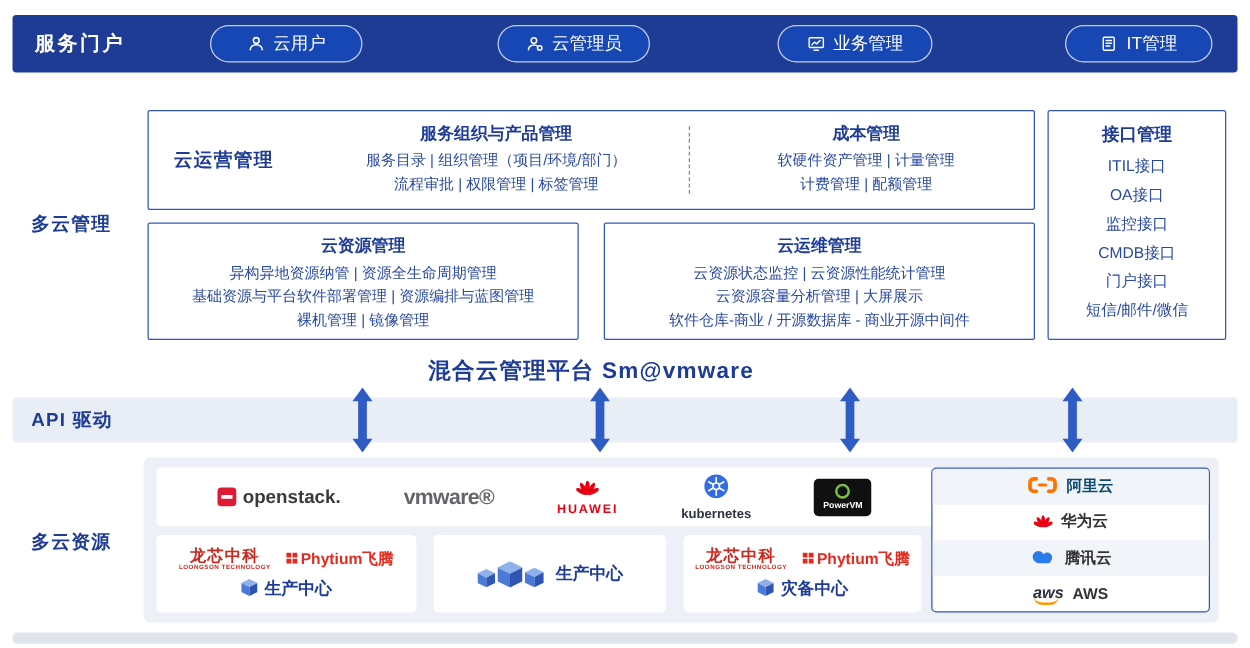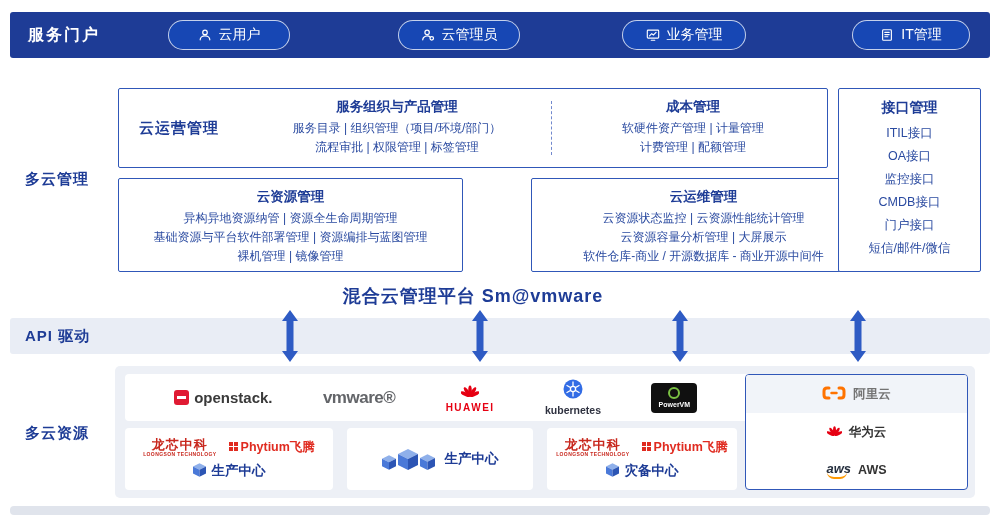--- a/index.html
+++ b/index.html
@@ -49,21 +49,21 @@
        align-items:center;justify-content:center;gap:2px;}
   .pvm-ring{width:8px;height:8px;border:2px solid #7ac143;border-radius:50%;}
   .pvm-text{color:#fff;font-size:7px;font-weight:bold;}
 
   .cloud-box{position:absolute;left:630px;top:8px;width:223px;height:116px;background:#fff;
              border:1px solid #3057b8;border-radius:4px;display:flex;flex-direction:column;
              overflow:hidden;box-sizing:border-box;}
   .cloud-row{flex:1;display:flex;align-items:center;justify-content:center;gap:7px;
              font-size:12.5px;color:#333;font-weight:bold;}
   .cloud-row.shade{background:#f1f4f9;}
-  .cloud-row.alibaba{color:#737373;}
+  .cloud-row.alibaba{color:#0c4a6e;}
   .aws-logo{font-weight:bold;font-style:italic;font-size:13px;color:#252f3e;position:relative;padding-bottom:3px;}
   .aws-logo::after{content:"";position:absolute;left:1px;right:4px;bottom:0;height:5px;
                    border-bottom:2px solid #ff9900;border-radius:0 0 8px 8px;}
 
   .center-box{position:absolute;top:62px;height:62px;background:#fff;border-radius:4px;
               display:flex;flex-direction:column;align-items:center;justify-content:center;gap:5px;box-sizing:border-box;}
   .brand-row{display:flex;align-items:center;gap:12px;}
   .loongson{display:flex;flex-direction:column;align-items:center;color:#c8281e;font-weight:bold;line-height:1.1;}
   .loongson .cn{font-size:13px;letter-spacing:1px;}
   .loongson .en{font-size:5px;letter-spacing:.4px;}
@@ -141,21 +141,21 @@
     </div>
   </div>
 
   <div class="abs mgmt-box" style="left:118px;top:178px;width:345px;height:94px;padding-top:9px;">
     <div class="col-title">云资源管理</div>
     <div class="box-line">异构异地资源纳管 | 资源全生命周期管理</div>
     <div class="box-line">基础资源与平台软件部署管理 | 资源编排与蓝图管理</div>
     <div class="box-line">裸机管理 | 镜像管理</div>
   </div>
 
-  <div class="abs mgmt-box" style="left:483px;top:178px;width:345px;height:94px;padding-top:9px;margin-left:48px;">
+  <div class="abs mgmt-box" style="left:483px;top:178px;width:345px;height:94px;padding-top:9px;">
     <div class="col-title">云运维管理</div>
     <div class="box-line">云资源状态监控 | 云资源性能统计管理</div>
     <div class="box-line">云资源容量分析管理 | 大屏展示</div>
     <div class="box-line">软件仓库-商业 / 开源数据库 - 商业开源中间件</div>
   </div>
 
   <div class="abs mgmt-box" style="left:838px;top:88px;width:143px;height:184px;padding-top:10px;">
     <div class="col-title" style="font-size:14px;margin-bottom:5px;">接口管理</div>
     <div class="iface-item">ITIL接口</div>
     <div class="iface-item">OA接口</div>
@@ -262,20 +262,32 @@
                 <ellipse rx="1.8" ry="5.2" transform="rotate(-64) translate(0,-5.2)"></ellipse>
                 <ellipse rx="1.8" ry="5.2" transform="rotate(-32) translate(0,-5.6)"></ellipse>
                 <ellipse rx="1.8" ry="5.2" transform="translate(0,-5.8)"></ellipse>
                 <ellipse rx="1.8" ry="5.2" transform="rotate(32) translate(0,-5.6)"></ellipse>
                 <ellipse rx="1.8" ry="5.2" transform="rotate(64) translate(0,-5.2)"></ellipse>
               </g>
             </svg>
         </span>
         <span>华为云</span>
       </div>
+      <div class="cloud-row shade">
+        <span>
+          <svg width="21" height="14" viewBox="0 0 22 15">
+              <g fill="#2b7be9">
+                <circle cx="7" cy="8" r="5"></circle>
+                <circle cx="14.5" cy="8.5" r="4.2"></circle>
+                <rect x="5" y="9" width="12.5" height="4.5" rx="2"></rect>
+              </g>
+            </svg>
+        </span>
+        <span>腾讯云</span>
+      </div>
       <div class="cloud-row">
         <span class="aws-logo">aws</span>
         <span>AWS</span>
       </div>
     </div>
 
     <div class="center-box" style="left:10px;width:208px;">
       <div class="brand-row">
         <span class="loongson">
           <span class="cn">龙芯中科</span>

